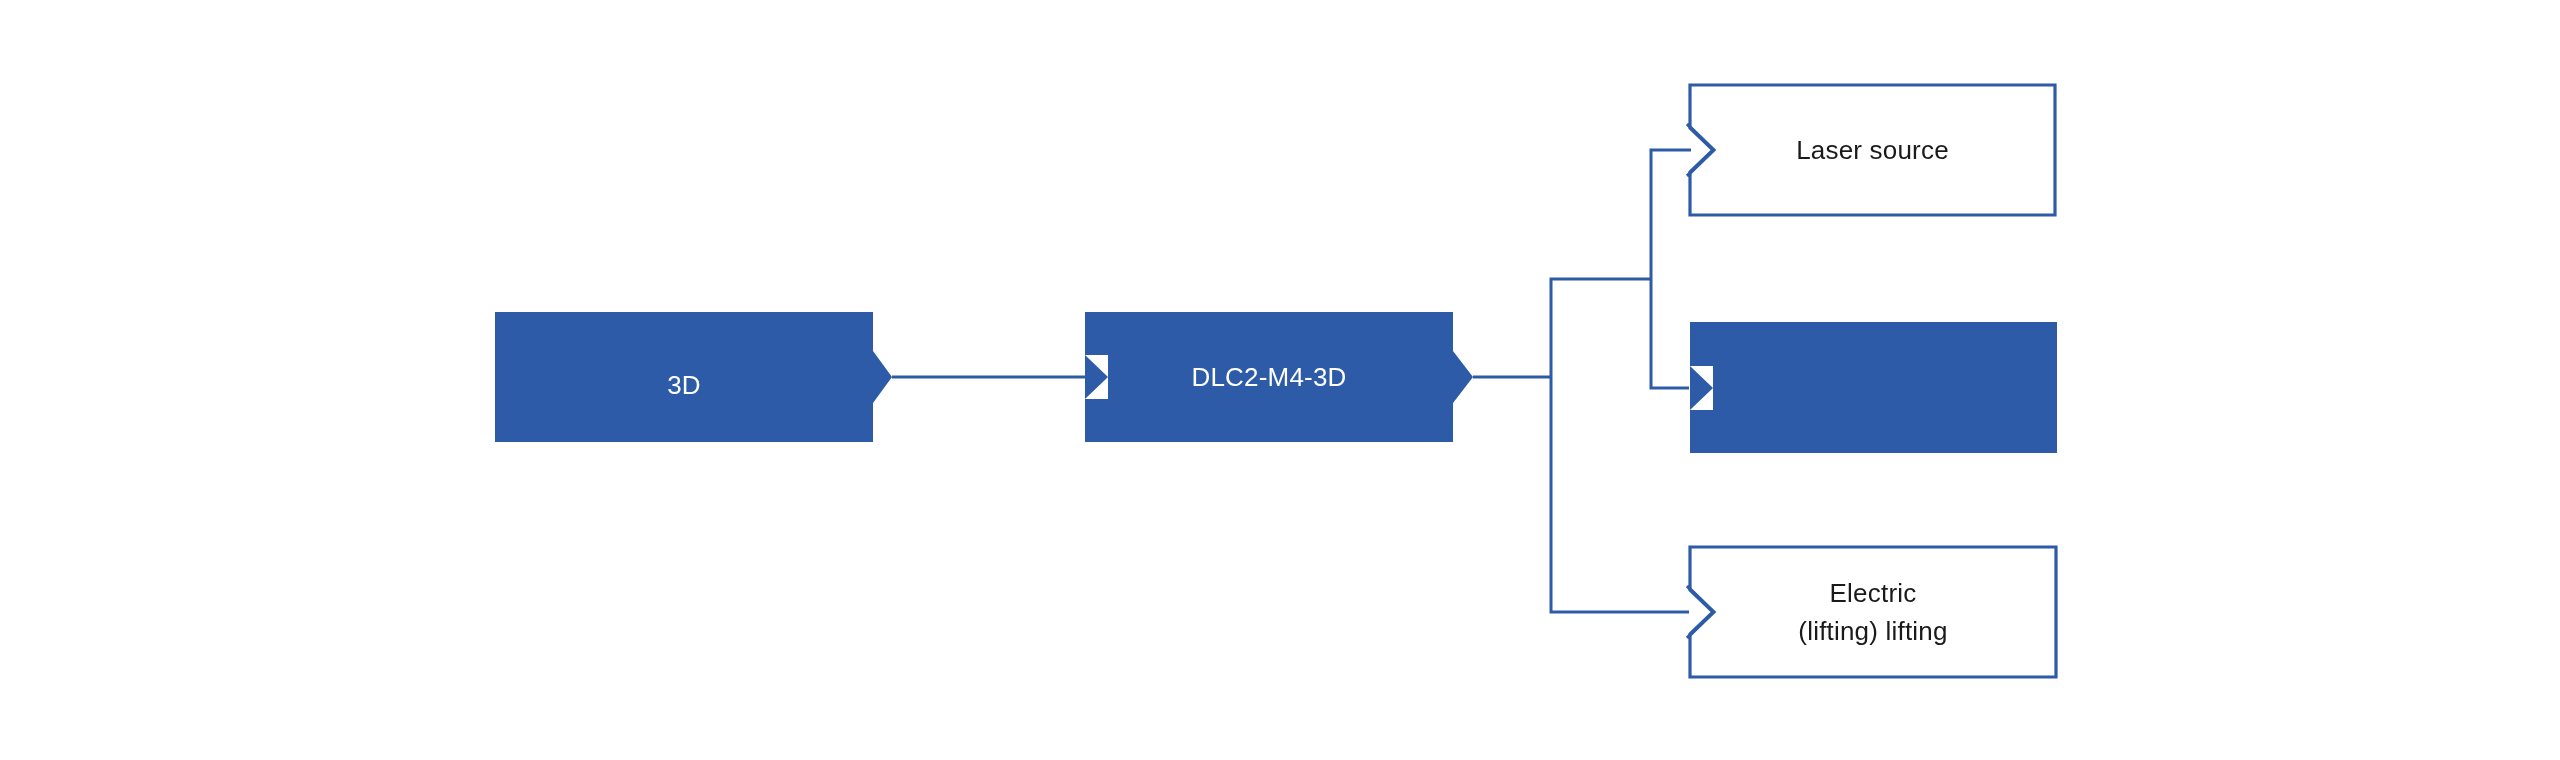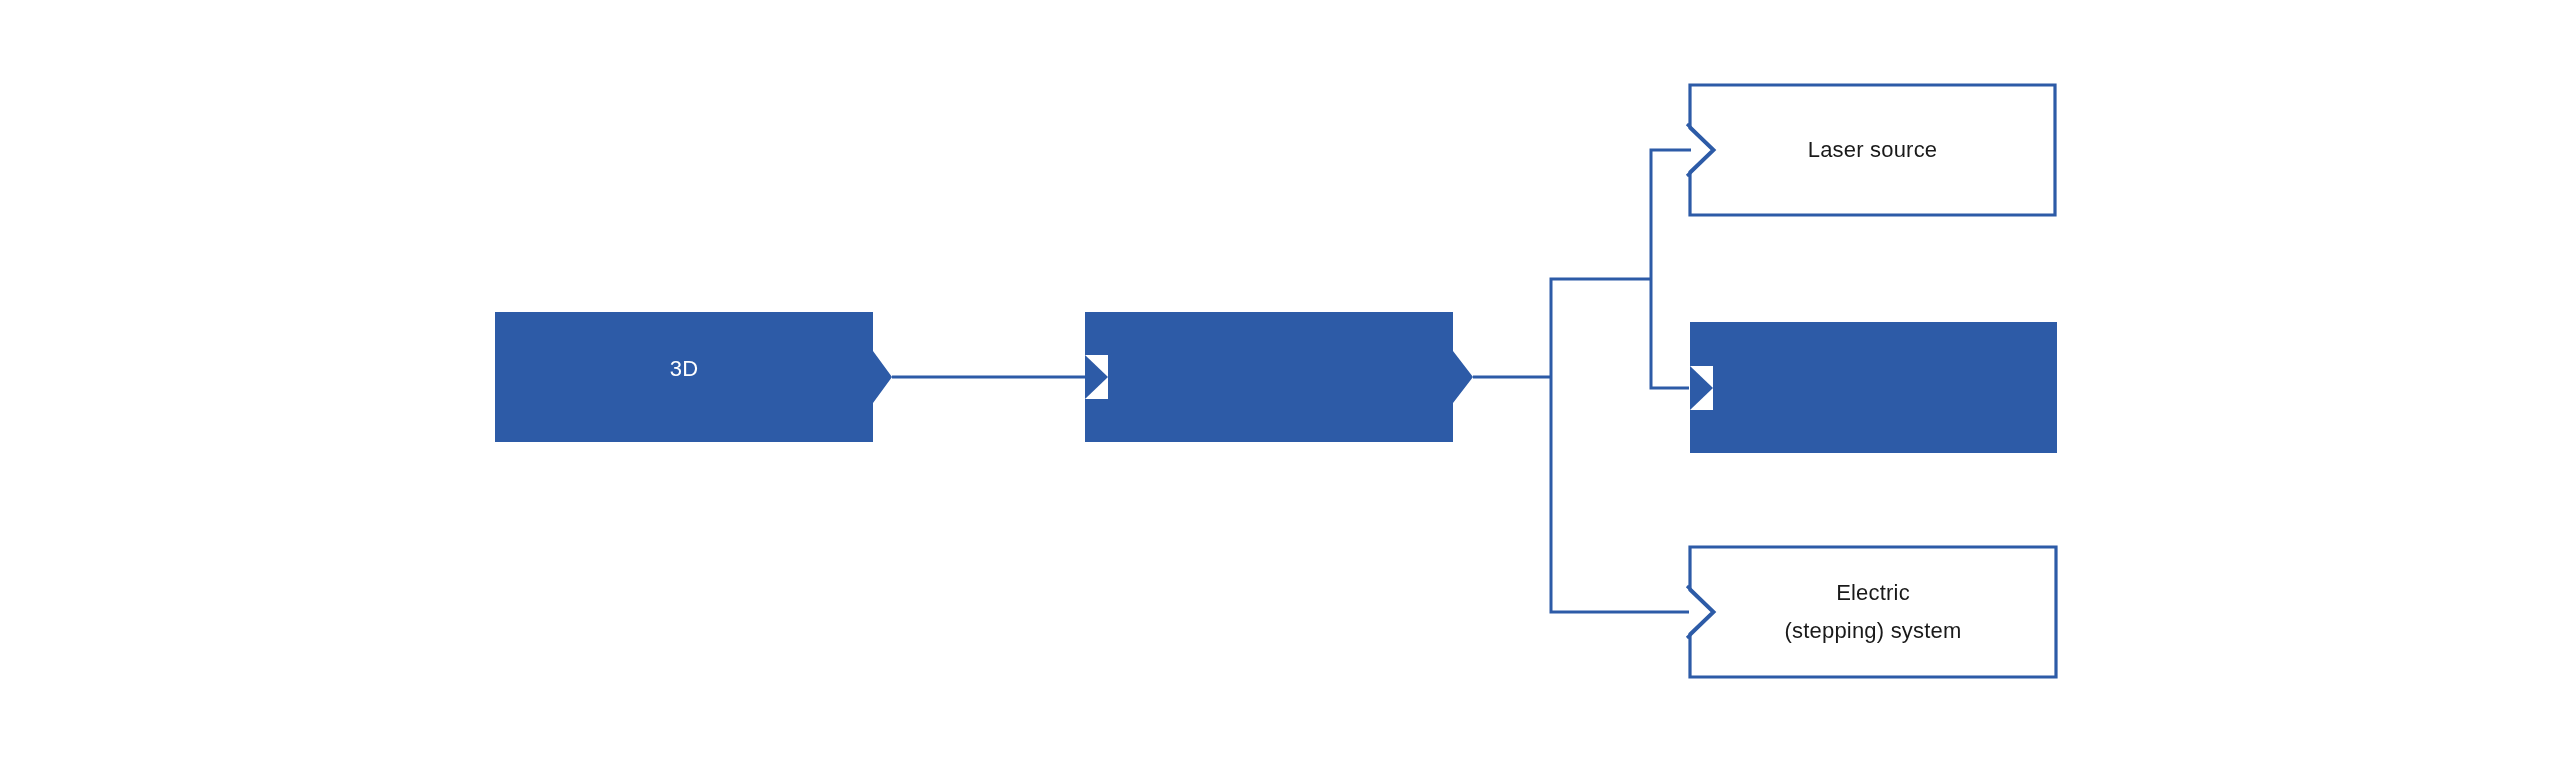--- a/index.html
+++ b/index.html
@@ -54,21 +54,21 @@
     stroke-linejoin: miter;
     stroke-linecap: butt;
   }
   .node-label {
     position: absolute;
     display: flex;
     flex-direction: column;
     align-items: center;
     justify-content: center;
     text-align: center;
-    font-size: 22px;
+    font-size: 26px;
     line-height: 38px;
     letter-spacing: 0.2px;
     pointer-events: none;
   }
   .label-on-blue { color: var(--ink-light); }
   .label-on-white { color: var(--ink-dark); }
 </style>
 </head>
 <body>
 
@@ -89,28 +89,31 @@
     <path class="shape-outlined" d="M1690,85 H2055 V215 H1690 V172 L1713,150 L1690,128 Z"></path>
     <path class="arrowhead-open" d="M1687,124 L1714,150 L1687,176"></path>
 
     <path class="shape-filled" d="M1690,322 H2057 V453 H1690 V410 H1713 V366 H1690 Z"></path>
     <path class="arrowhead-solid" d="M1690,366 L1713,388 L1690,410 Z"></path>
 
     <path class="shape-outlined" d="M1690,547 H2056 V677 H1690 V634 L1713,612 L1690,590 Z"></path>
     <path class="arrowhead-open" d="M1687,586 L1714,612 L1687,638"></path>
   </svg>
 
-  <div class="node-label label-on-blue" style="left:495px; top:304px; width:378px; height:130px;">
+  <div class="node-label label-on-blue" style="left:495px; top:320px; width:378px; height:130px;">
     <span>3D</span>
   </div>
 
+  <div class="node-label label-on-blue" style="left:1085px; top:312px; width:368px; height:130px;">
+    <span>DLC2-M4-3D</span>
+  </div>
 
   <div class="node-label label-on-white" style="left:1690px; top:85px; width:365px; height:130px;">
     <span>Laser source</span>
   </div>
 
 
   <div class="node-label label-on-white" style="left:1690px; top:547px; width:366px; height:130px;">
     <span>Electric</span>
-    <span>(stepping) system</span>
+    <span>(lifting) lifting</span>
   </div>
 
 </div>
 
 </body></html>

